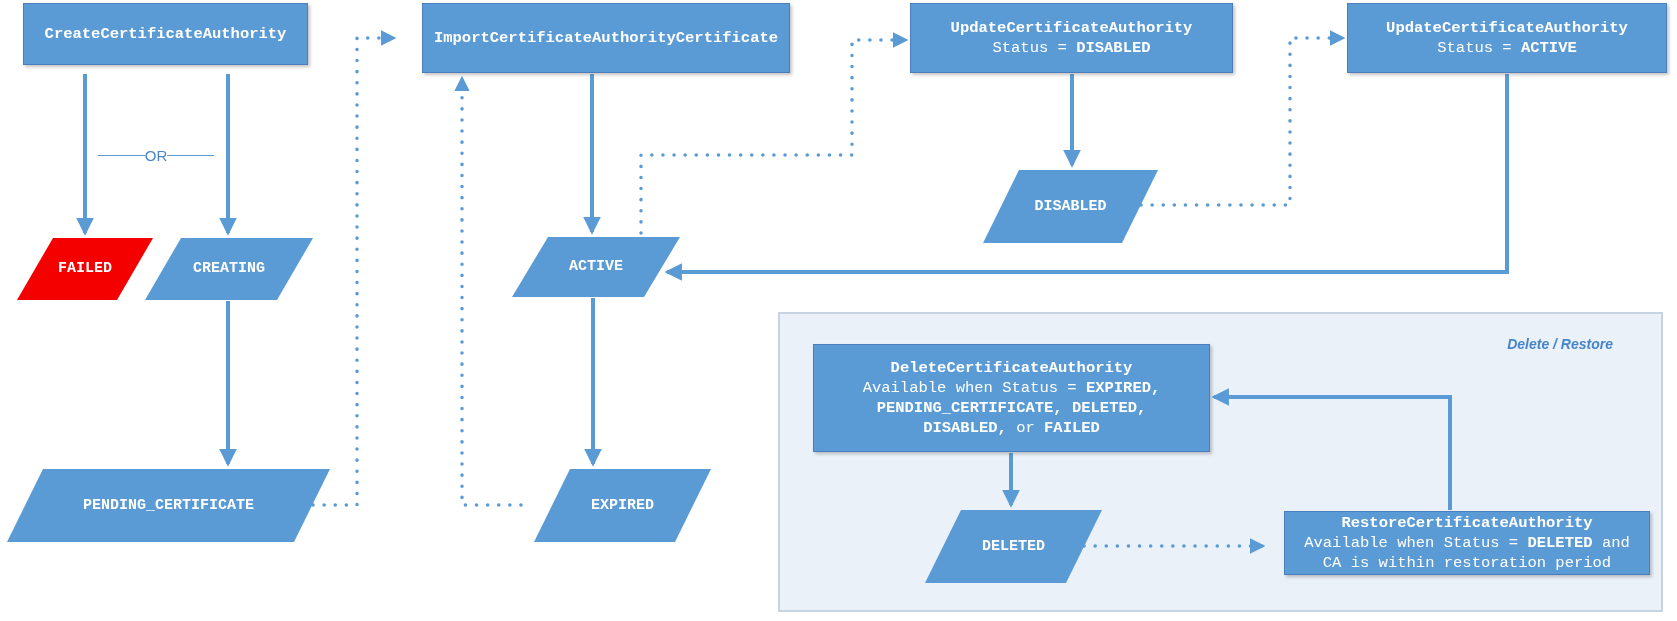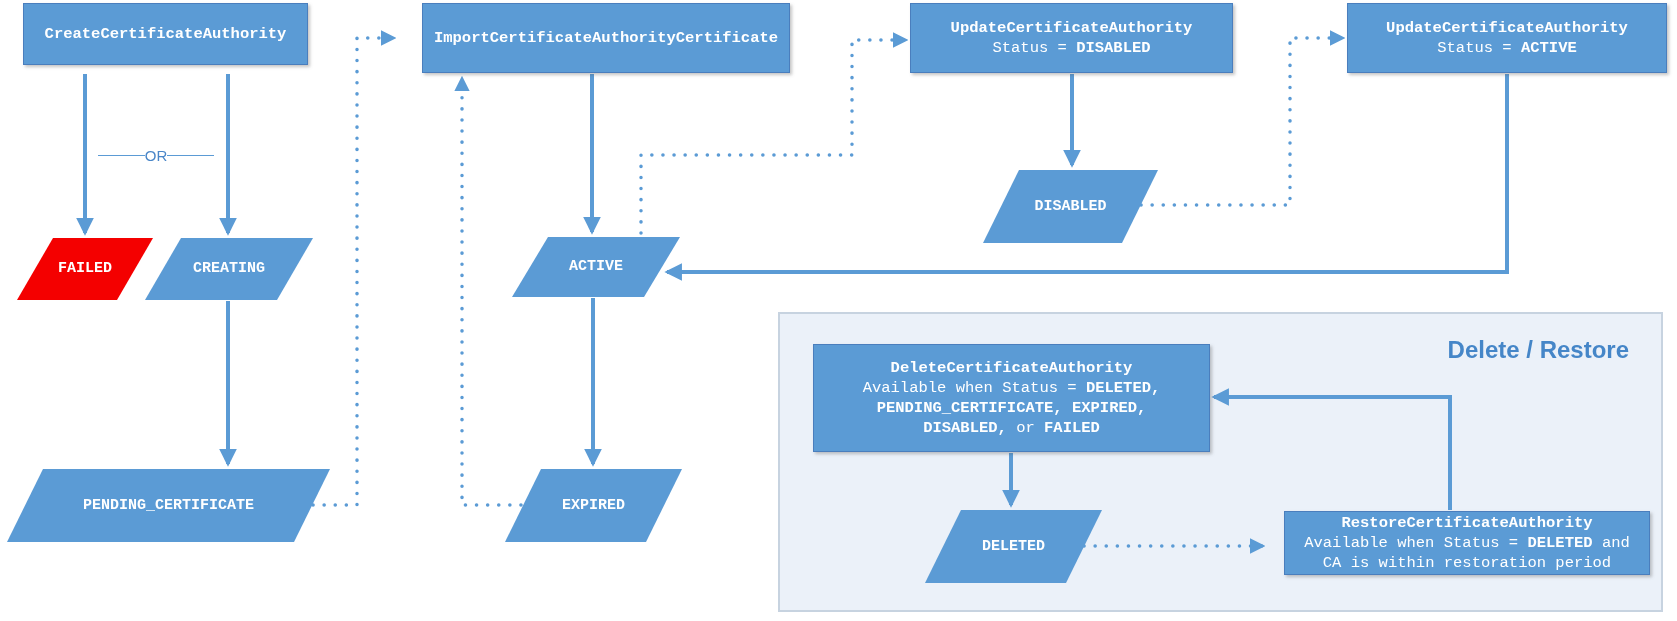--- a/index.html
+++ b/index.html
@@ -17,23 +17,23 @@
   .box{background:var(--node-blue);border:1px solid var(--node-border);
        box-shadow:2px 2px 3px rgba(90,90,90,.35);box-sizing:border-box;}
   .para{background:var(--node-blue);font-size:15px;
         clip-path:polygon(36px 0,100% 0,calc(100% - 36px) 100%,0 100%);
         filter:drop-shadow(2px 2px 2px rgba(90,90,90,.45));}
   .para.red{background:var(--failed-red);}
   .tline{white-space:pre;}
   .tline .b{font-weight:bold;}
   .group{position:absolute;z-index:1;background:var(--group-bg);
          border:2px solid var(--group-border);box-sizing:border-box;}
-  .group-title{position:absolute;top:22px;right:32px;
+  .group-title{position:absolute;top:22px;right:48px;
                font-family:"Liberation Sans",sans-serif;font-weight:bold;
-               font-size:24px;color:var(--group-title);}
+               font-size:14px;color:var(--group-title);font-style:italic;}
   .or{position:absolute;z-index:3;left:98px;top:145px;width:116px;height:20px;
       display:flex;align-items:center;color:var(--or-color);
       font-family:"Liberation Sans",sans-serif;font-size:15px;}
   .or .rule{flex:1;height:0;border-top:1.5px solid var(--line-blue);}
 </style>
 </head>
 <body>
 
 <div class="canvas">
 
@@ -86,22 +86,22 @@
       <div class="tline"><span>Status = </span><span class="b">DISABLED</span></div>
     </div>
 
   <div class="node box" style="left:1347px;top:3px;width:320px;height:70px;">
       <div class="tline"><span class="b">UpdateCertificateAuthority</span></div>
       <div class="tline"><span>Status = </span><span class="b">ACTIVE</span></div>
     </div>
 
   <div class="node box" style="left:813px;top:344px;width:397px;height:108px;">
       <div class="tline"><span class="b">DeleteCertificateAuthority</span></div>
-      <div class="tline"><span>Available when Status = </span><span class="b">DELETED,</span></div>
-      <div class="tline"><span class="b">PENDING_CERTIFICATE, EXPIRED,</span></div>
+      <div class="tline"><span>Available when Status = </span><span class="b">EXPIRED,</span></div>
+      <div class="tline"><span class="b">PENDING_CERTIFICATE, DELETED,</span></div>
       <div class="tline"><span class="b">DISABLED,</span><span> or </span><span class="b">FAILED</span></div>
     </div>
 
   <div class="node box" style="left:1267px;top:511px;width:366px;height:64px;margin-left:17px;">
       <div class="tline"><span class="b">RestoreCertificateAuthority</span></div>
       <div class="tline"><span>Available when Status = </span><span class="b">DELETED</span><span> and</span></div>
       <div class="tline"><span>CA is within restoration period</span></div>
     </div>
 
   <div class="node para red" style="left:17px;top:238px;width:136px;height:62px;">
@@ -113,21 +113,21 @@
     </div>
 
   <div class="node para" style="left:7px;top:469px;width:323px;height:73px;">
       <div class="tline"><span class="b">PENDING_CERTIFICATE</span></div>
     </div>
 
   <div class="node para" style="left:512px;top:237px;width:168px;height:60px;">
       <div class="tline"><span class="b">ACTIVE</span></div>
     </div>
 
-  <div class="node para" style="left:505px;top:469px;width:177px;height:73px;">
+  <div class="node para" style="left:534px;top:469px;width:177px;height:73px;">
       <div class="tline"><span class="b">EXPIRED</span></div>
     </div>
 
   <div class="node para" style="left:983px;top:170px;width:175px;height:73px;">
       <div class="tline"><span class="b">DISABLED</span></div>
     </div>
 
   <div class="node para" style="left:925px;top:510px;width:177px;height:73px;">
       <div class="tline"><span class="b">DELETED</span></div>
     </div>

